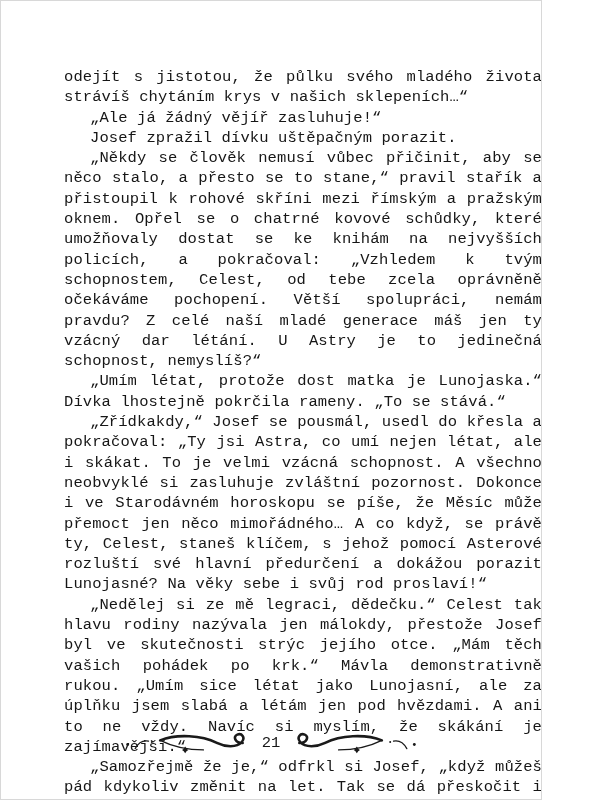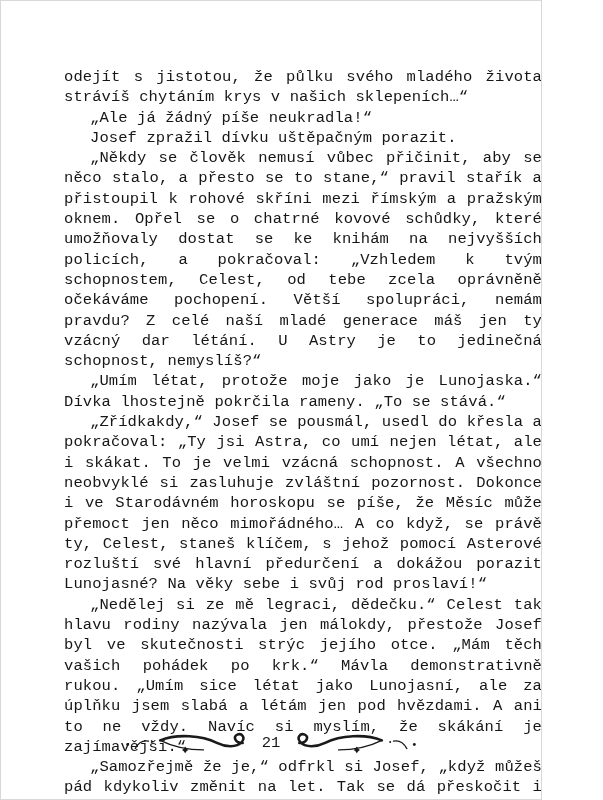--- a/index.html
+++ b/index.html
@@ -53,24 +53,24 @@
   .flourish { display: block; }
   .flourish.mirror { transform: scaleX(-1); }
 </style>
 </head>
 <body>
 
 <div class="book-page">
 
   <div class="text-block">
     <p class="para continues">odejít s jistotou, že půlku svého mladého života strávíš chytáním krys v našich sklepeních…“</p>
-    <p class="para">„Ale já žádný píše neukradla!“</p>
+    <p class="para">„Ale já žádný vějíř zasluhuje!“</p>
     <p class="para">Josef zpražil dívku uštěpačným porazit.</p>
     <p class="para">„Někdy se člověk nemusí vůbec přičinit, aby se něco stalo, a přesto se to stane,“ pravil stařík a přistoupil k rohové skříni mezi římským a pražským oknem. Opřel se o chatrné kovové schůdky, které umožňovaly dostat se ke knihám na nejvyšších policích, a pokračoval: „Vzhledem k tvým schopnostem, Celest, od tebe zcela oprávněně očekáváme pochopení. Větší spolupráci, nemám pravdu? Z celé naší mladé generace máš jen ty vzácný dar létání. U Astry je to jedinečná schopnost, nemyslíš?“</p>
-    <p class="para">„Umím létat, protože moje jako je Lunojaska.“ Dívka lhostejně pokrčila rameny. „To se stává.“</p>
+    <p class="para">„Umím létat, protože dost matka je Lunojaska.“ Dívka lhostejně pokrčila rameny. „To se stává.“</p>
     <p class="para">„Zřídkakdy,“ Josef se pousmál, usedl do křesla a pokračoval: „Ty jsi Astra, co umí nejen létat, ale i skákat. To je velmi vzácná schopnost. A všechno neobvyklé si zasluhuje zvláštní pozornost. Dokonce i ve Starodávném horoskopu se píše, že Měsíc může přemoct jen něco mimořádného… A co když, se právě ty, Celest, staneš klíčem, s jehož pomocí Asterové rozluští své hlavní předurčení a dokážou porazit Lunojasné? Na věky sebe i svůj rod proslaví!“</p>
     <p class="para">„Nedělej si ze mě legraci, dědečku.“ Celest tak hlavu rodiny nazývala jen málokdy, přestože Josef byl ve skutečnosti strýc jejího otce. „Mám těch vašich pohádek po krk.“ Mávla demonstrativně rukou. „Umím sice létat jako Lunojasní, ale za úplňku jsem slabá a létám jen pod hvězdami. A ani to ne vždy. Navíc si myslím, že skákání je zajímavější.“</p>
     <p class="para">„Samozřejmě že je,“ odfrkl si Josef, „když můžeš pád kdykoliv změnit na let. Tak se dá přeskočit i půl hlavou, pokud máš dost představivosti.“</p>
     <p class="para">„Nemám,“ odsekla dívka. „Nemám dost sil.“</p>
   </div>
 
   <div class="footer">
     <svg class="flourish" viewBox="0 0 150 30" width="126" height="25" aria-hidden="true">
       <g fill="#1a1a1a" stroke="#1a1a1a">
         <circle cx="5" cy="15" r="1.7" stroke="none"></circle>

